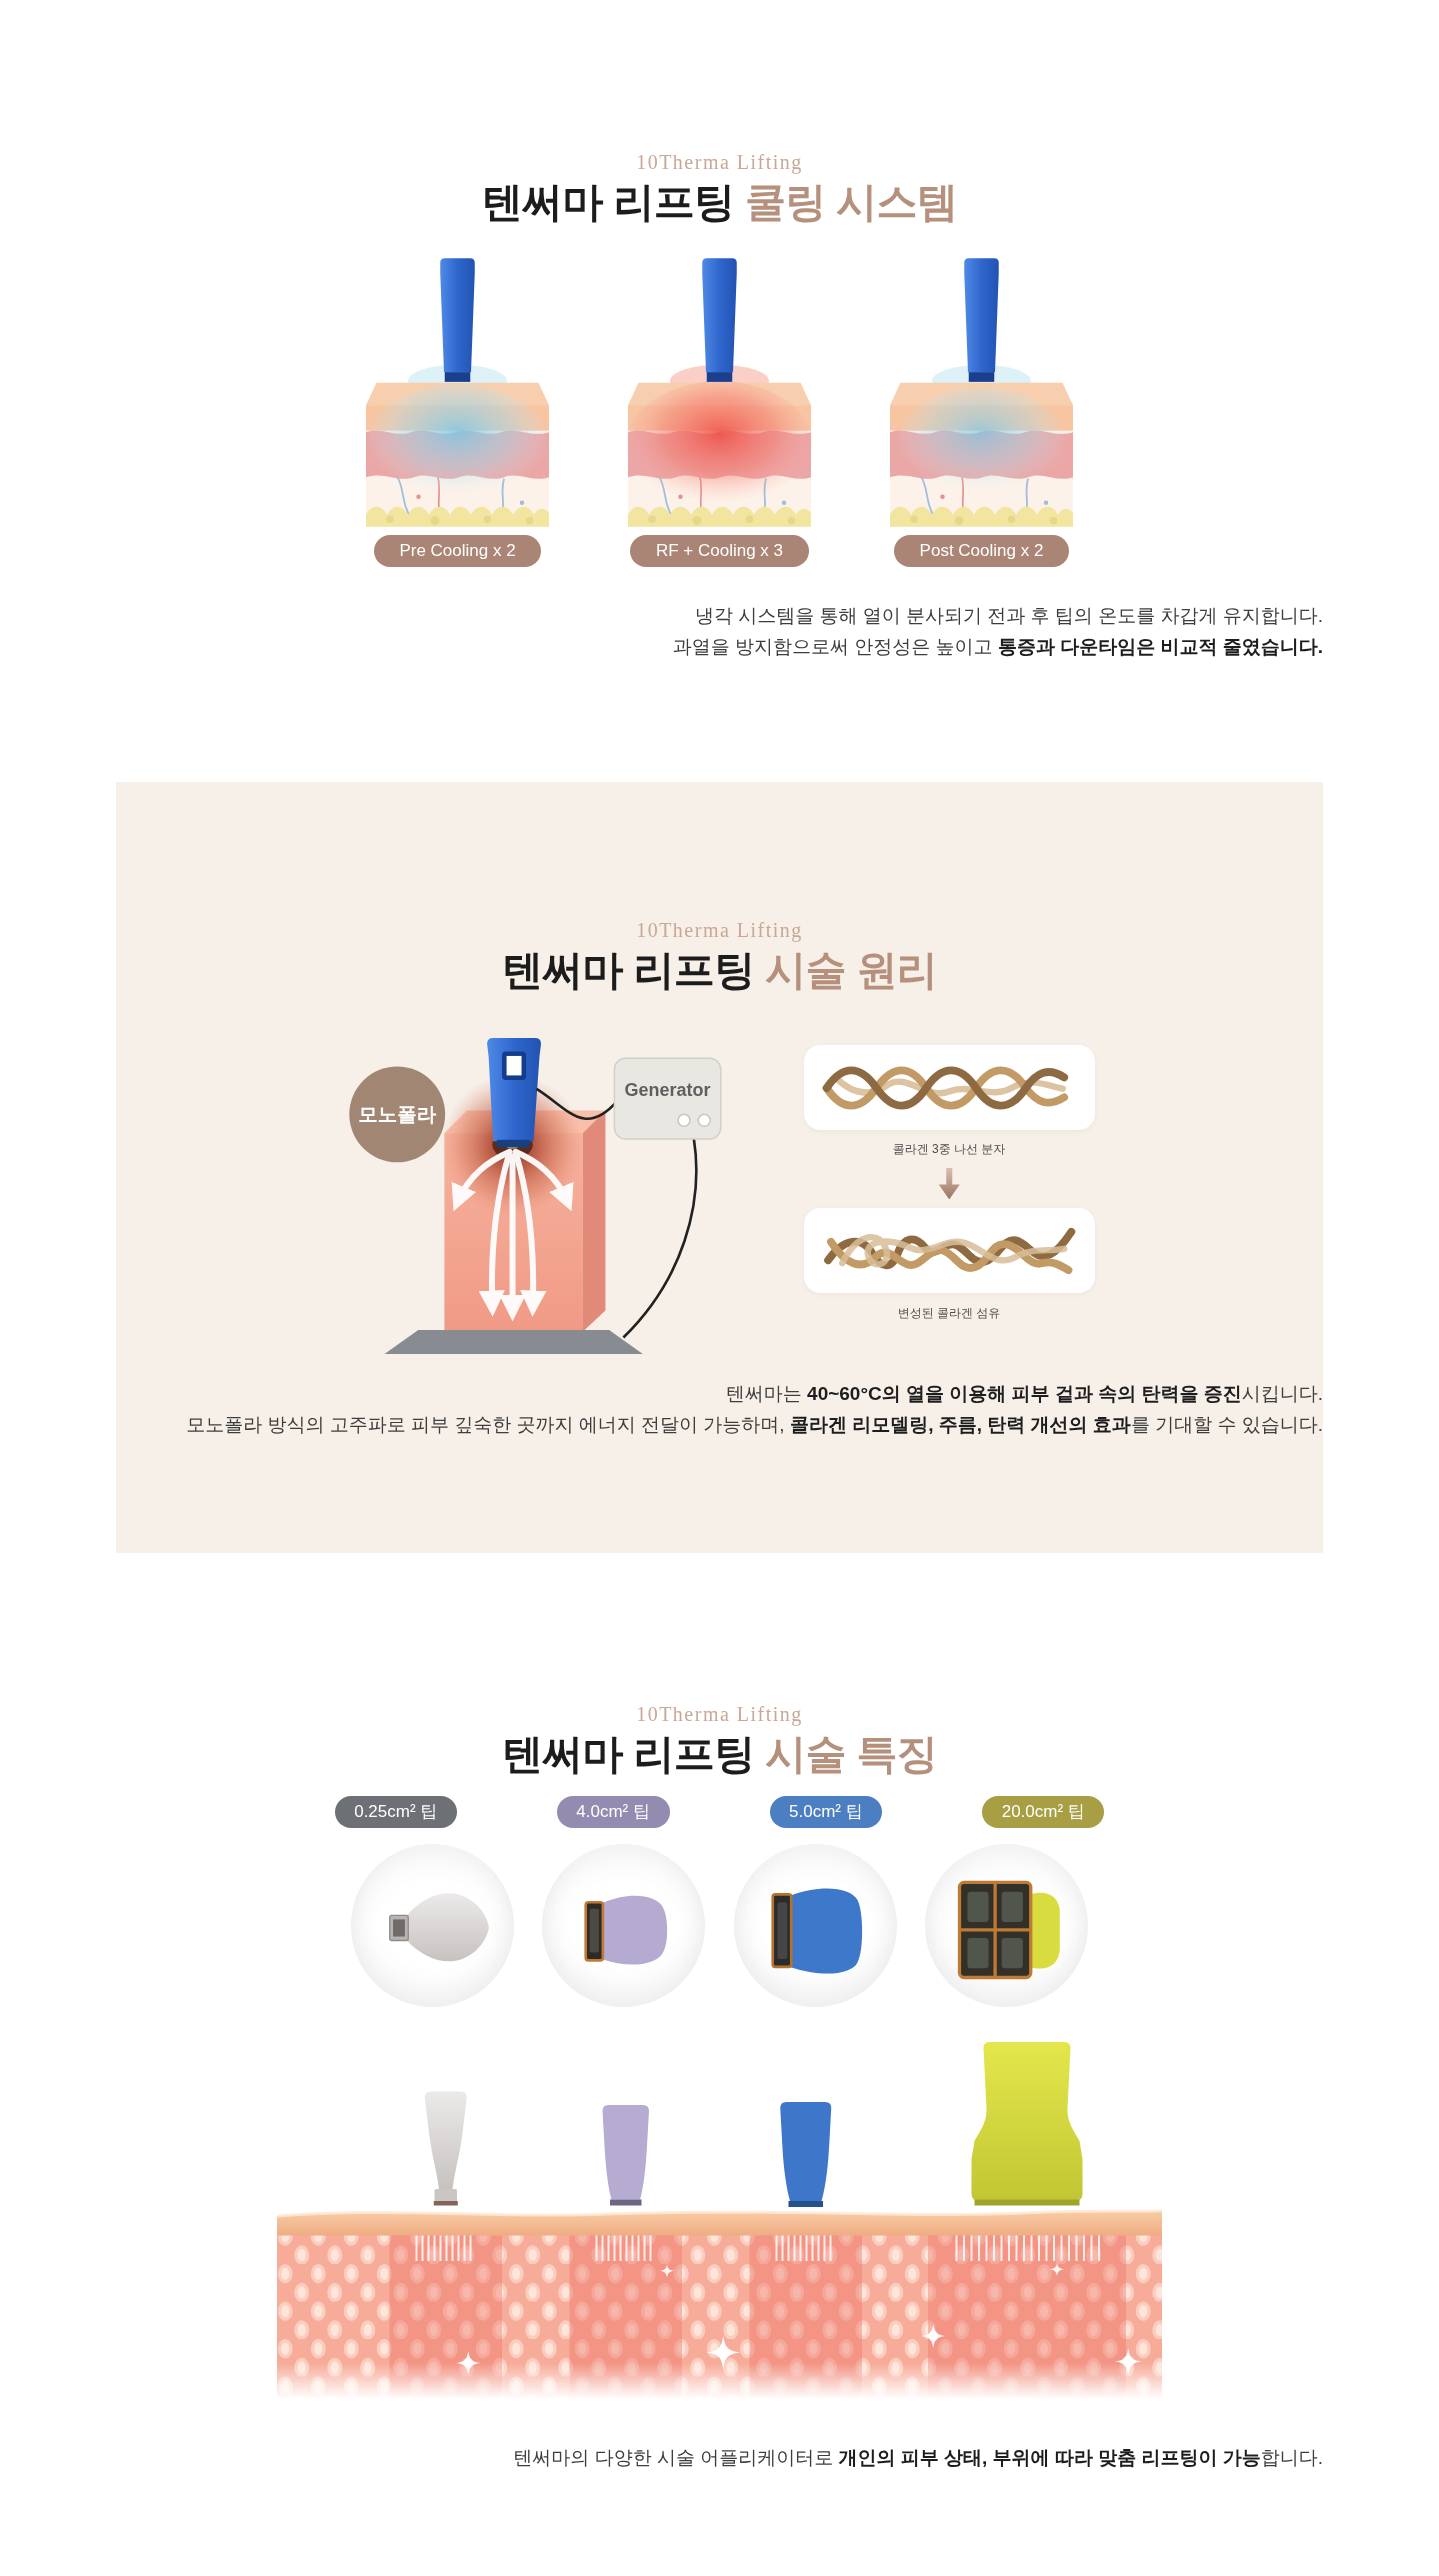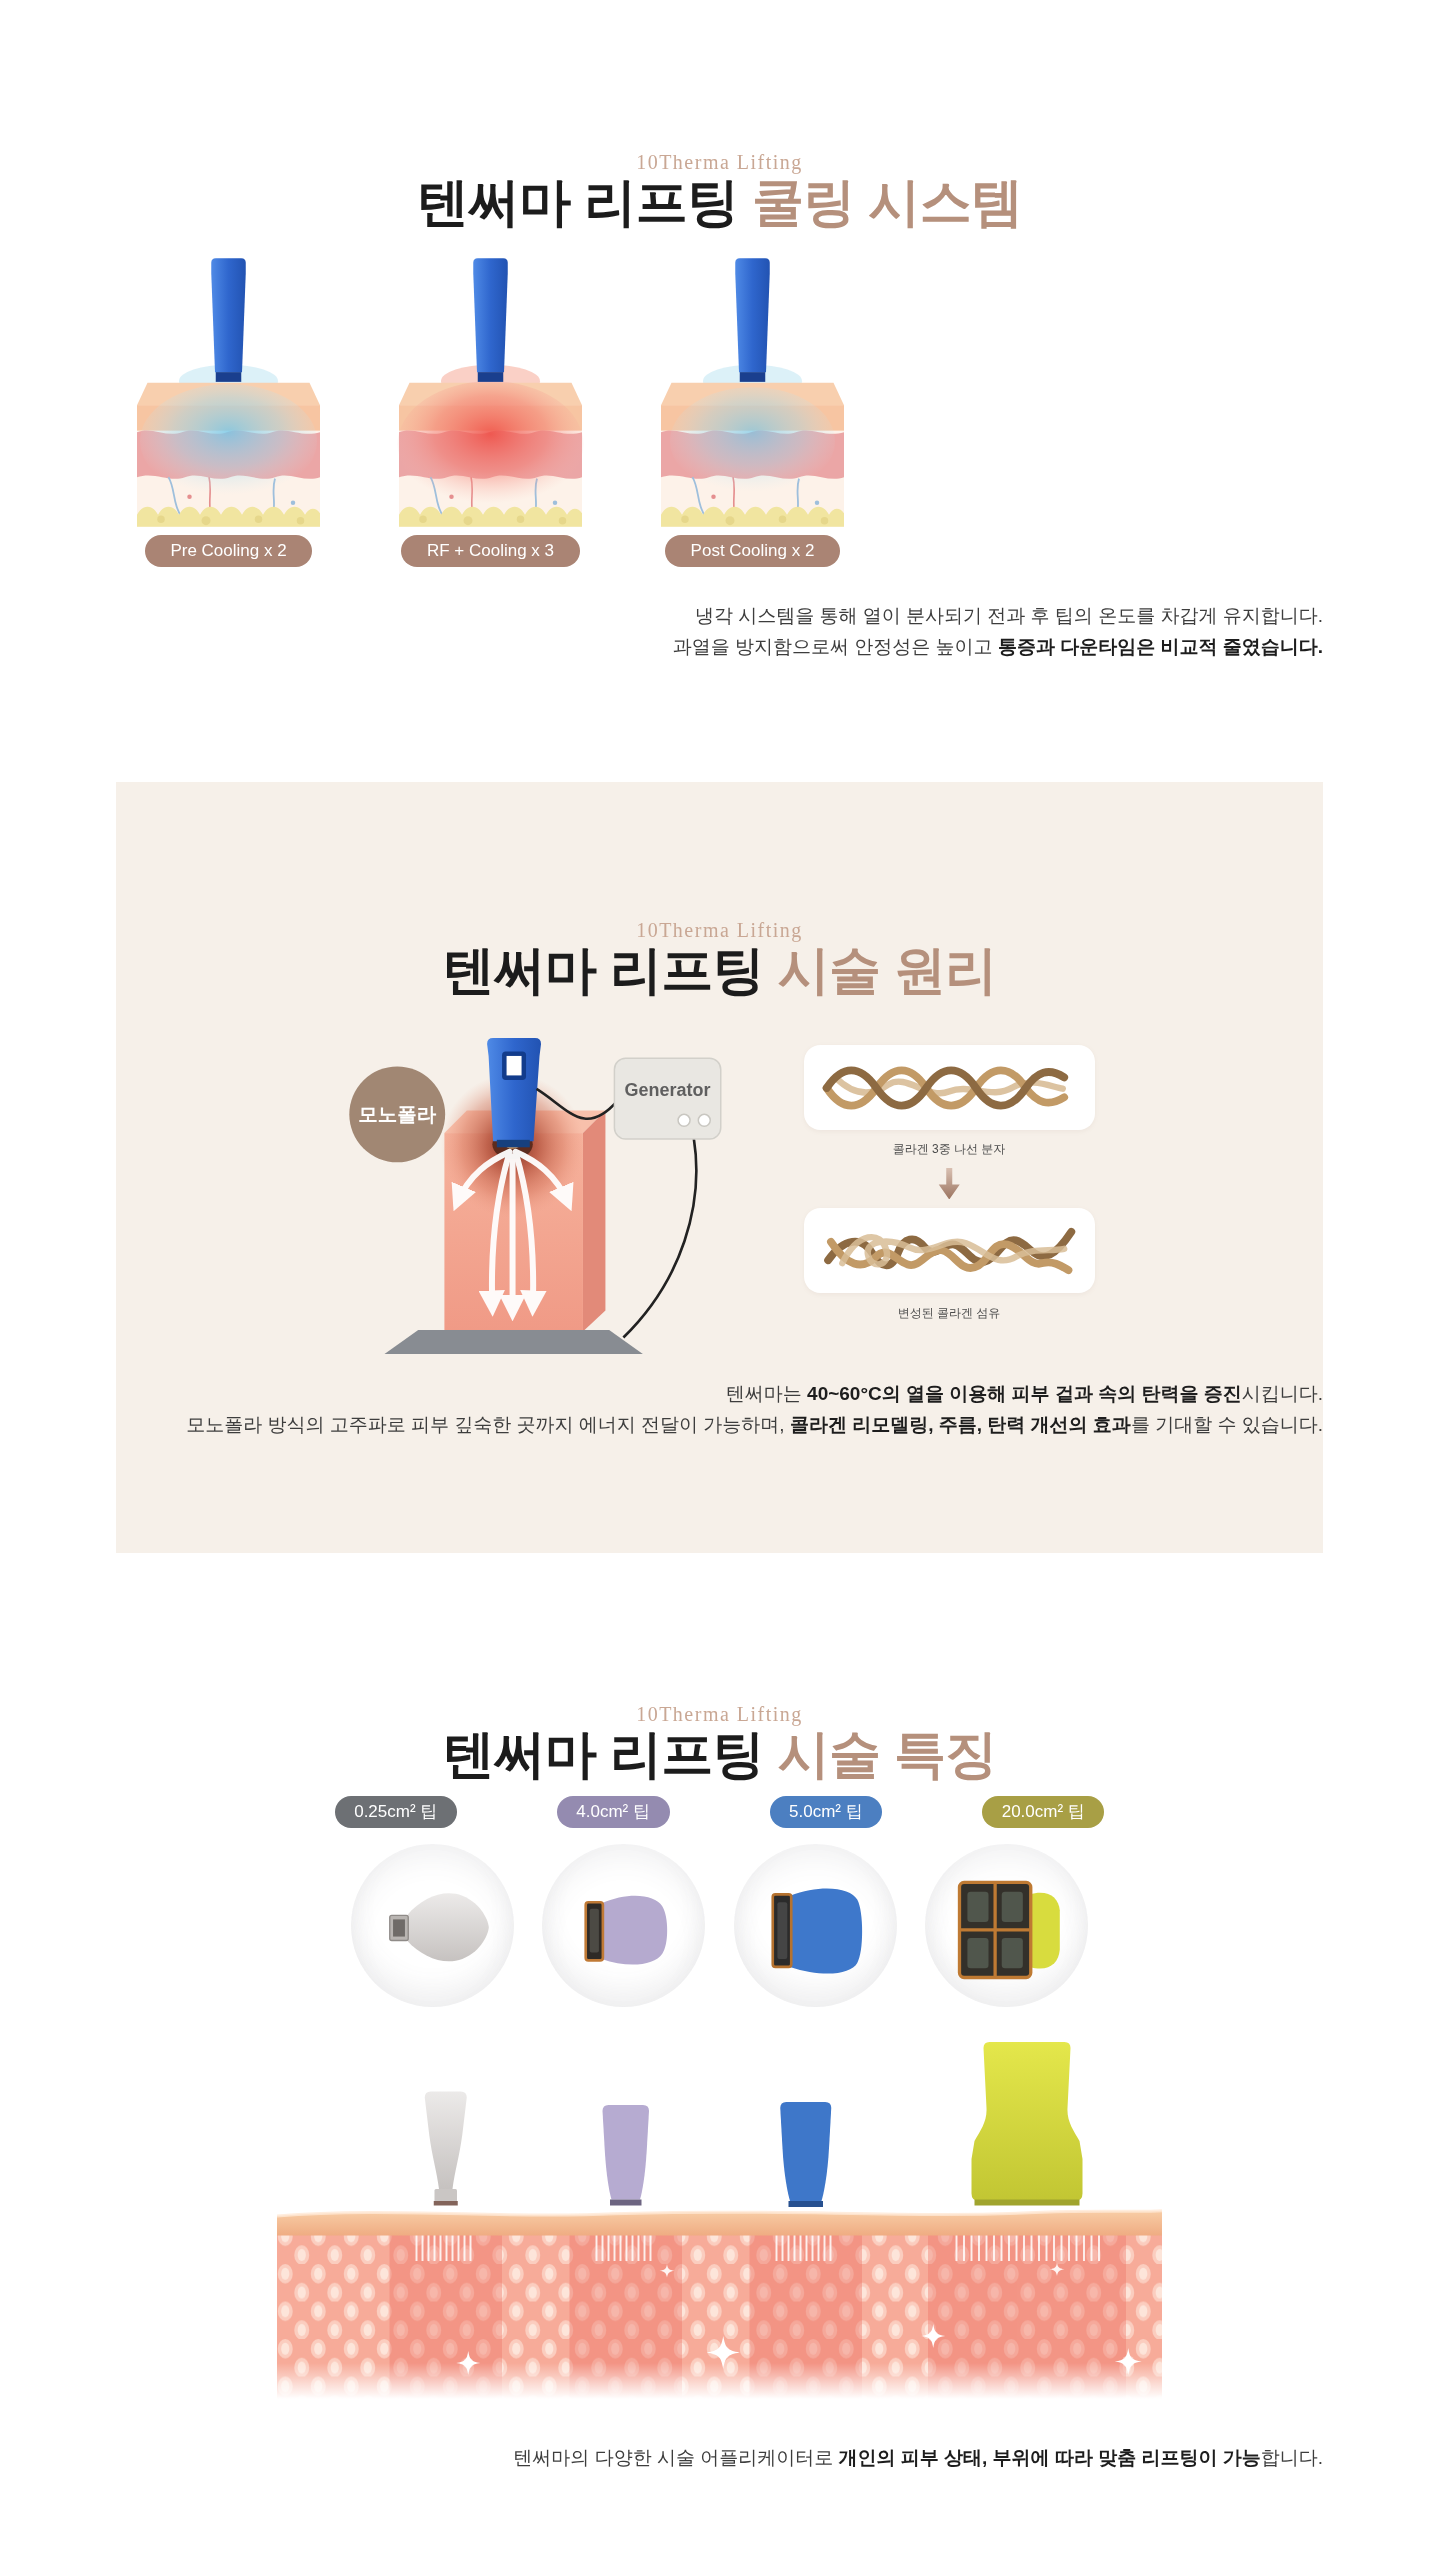--- a/index.html
+++ b/index.html
@@ -4,24 +4,24 @@
 <style>
   html,body{margin:0;padding:0;background:#fff;}
   body{font-family:"Liberation Sans","DejaVu Sans",sans-serif;color:#3d3d3d;}
   .page{position:relative;width:1207px;height:2576px;margin:16px auto;background:#d946ef;overflow:hidden;}
   section{box-sizing:border-box;width:100%;}
   .sec-cooling{height:766px;padding-top:135px;background:#ffffff;}
   .sec-principle{height:771px;padding-top:137px;background:#f6f0e9;}
   .sec-features{height:1027px;padding-top:150px;background:#ffffff;}
   .eyebrow{display:block;text-align:center;font-family:"Liberation Serif","DejaVu Serif",serif;
            font-size:20px;letter-spacing:1.5px;color:#c9a794;line-height:22.5px;}
-  .sec-title{margin:4.5px 0 0 0;text-align:center;font-size:52px;line-height:48px;font-weight:700;
+  .sec-title{margin:4.5px 0 0 0;text-align:center;font-size:41px;line-height:48px;font-weight:700;
              color:#1c1c1c;letter-spacing:-0.7px;}
   .sec-title .accent{color:#b5907c;}
-  .diagram-row{display:flex;gap:37px;margin-top:28.5px;}
+  .diagram-row{display:flex;justify-content:center;gap:37px;margin-top:28.5px;}
   .diag-col{display:flex;flex-direction:column;align-items:center;width:225px;}
   .pill{display:inline-block;margin-top:6px;padding:6.7px 25.5px;border-radius:749px;background:#aa8474;
         color:#fff;font-size:17px;line-height:19.5px;white-space:nowrap;}
   .desc{margin-top:33px;text-align:right;font-size:19px;line-height:31px;color:#3d3d3d;}
   .desc b{color:#1d1d1d;}
   
   .principle-wrap{display:flex;justify-content:center;gap:39px;margin-top:22.5px;height:337px;}
   .monopolar-figure{width:420px;height:337px;}
   .collagen-col{width:294px;display:flex;flex-direction:column;align-items:center;padding-top:28.5px;}
   .collagen-card{width:291px;height:85px;background:#fff;border-radius:16.5px;display:flex;

